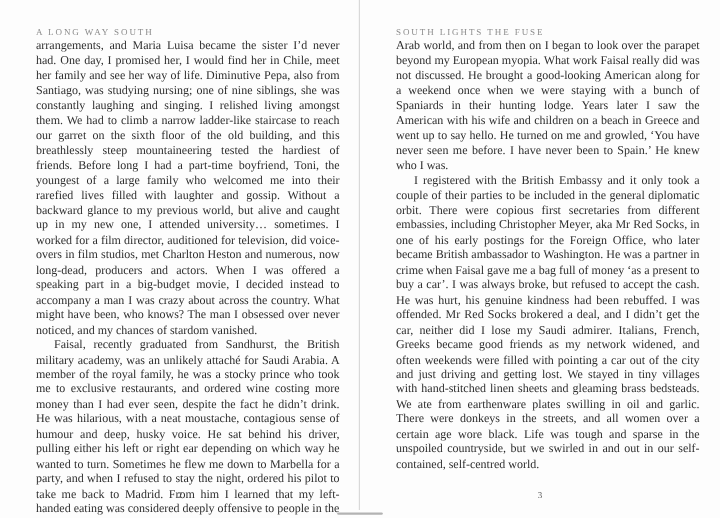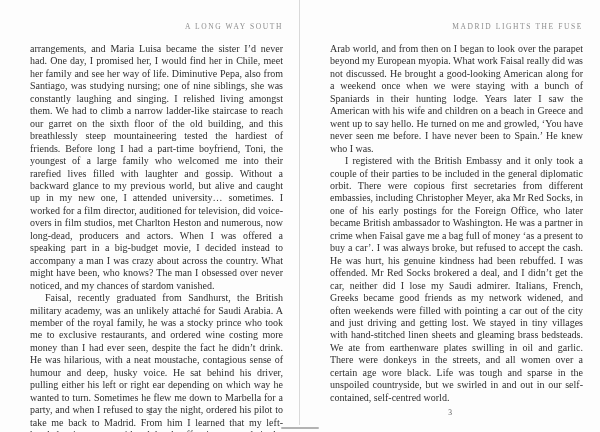--- a/index.html
+++ b/index.html
@@ -16,25 +16,25 @@
     display: flex;
   }
   .page {
     position: relative;
     width: 300px;
     height: 432px;
     padding: 22px 17px 0 30px;
   }
   .page.right { padding: 22px 17px 0 30px; }
   .running-head {
-    text-align: right;
+    text-align: left;
     font-size: 7.5px;
     letter-spacing: 1.6px;
     color: #8d8d8d;
-    margin-bottom: 12px;
+    margin-bottom: 2px;
     white-space: nowrap;
   }
   .body-text {
     font-size: 10px;
     line-height: 12.45px;
     color: #2e2e2e;
     text-align: justify;
   }
   .body-text p { margin: 0; }
   .body-text p.indent { text-indent: 15px; }
@@ -74,21 +74,21 @@
   <div class="page left">
     <div class="running-head">A LONG WAY SOUTH</div>
     <div class="body-text">
       <p>arrangements, and Maria Luisa became the sister I’d never had. One day, I promised her, I would find her in Chile, meet her family and see her way of life. Diminutive Pepa, also from Santiago, was studying nursing; one of nine siblings, she was constantly laughing and singing. I relished living amongst them. We had to climb a narrow ladder-like staircase to reach our garret on the sixth floor of the old building, and this breathlessly steep mountaineering tested the hardiest of friends. Before long I had a part-time boyfriend, Toni, the youngest of a large family who welcomed me into their rarefied lives filled with laughter and gossip. Without a backward glance to my previous world, but alive and caught up in my new one, I attended university… sometimes. I worked for a film director, auditioned for television, did voice-overs in film studios, met Charlton Heston and numerous, now long-dead, producers and actors. When I was offered a speaking part in a big-budget movie, I decided instead to accompany a man I was crazy about across the country. What might have been, who knows? The man I obsessed over never noticed, and my chances of stardom vanished.</p>
       <p class="indent">Faisal, recently graduated from Sandhurst, the British military academy, was an unlikely attaché for Saudi Arabia. A member of the royal family, he was a stocky prince who took me to exclusive restaurants, and ordered wine costing more money than I had ever seen, despite the fact he didn’t drink. He was hilarious, with a neat moustache, contagious sense of humour and deep, husky voice. He sat behind his driver, pulling either his left or right ear depending on which way he wanted to turn. Sometimes he flew me down to Marbella for a party, and when I refused to stay the night, ordered his pilot to take me back to Madrid. From him I learned that my left-handed eating was considered deeply offensive to people in the</p>
     </div>
     <div class="page-number">2</div>
   </div>
 
   <div class="page right">
-    <div class="running-head">MADRID LIGHTS THE FUSE</div>
+    <div class="running-head">SOUTH LIGHTS THE FUSE</div>
     <div class="body-text">
       <p>Arab world, and from then on I began to look over the parapet beyond my European myopia. What work Faisal really did was not discussed. He brought a good-looking American along for a weekend once when we were staying with a bunch of Spaniards in their hunting lodge. Years later I saw the American with his wife and children on a beach in Greece and went up to say hello. He turned on me and growled, ‘You have never seen me before. I have never been to Spain.’ He knew who I was.</p>
       <p class="indent">I registered with the British Embassy and it only took a couple of their parties to be included in the general diplomatic orbit. There were copious first secretaries from different embassies, including Christopher Meyer, aka Mr Red Socks, in one of his early postings for the Foreign Office, who later became British ambassador to Washington. He was a partner in crime when Faisal gave me a bag full of money ‘as a present to buy a car’. I was always broke, but refused to accept the cash. He was hurt, his genuine kindness had been rebuffed. I was offended. Mr Red Socks brokered a deal, and I didn’t get the car, neither did I lose my Saudi admirer. Italians, French, Greeks became good friends as my network widened, and often weekends were filled with pointing a car out of the city and just driving and getting lost. We stayed in tiny villages with hand-stitched linen sheets and gleaming brass bedsteads. We ate from earthenware plates swilling in oil and garlic. There were donkeys in the streets, and all women over a certain age wore black. Life was tough and sparse in the unspoiled countryside, but we swirled in and out in our self-contained, self-centred world.</p>
     </div>
     <div class="page-number">3</div>
   </div>
 
   <div class="spine-divider"></div>
   <div class="bottom-handle"></div>
 

